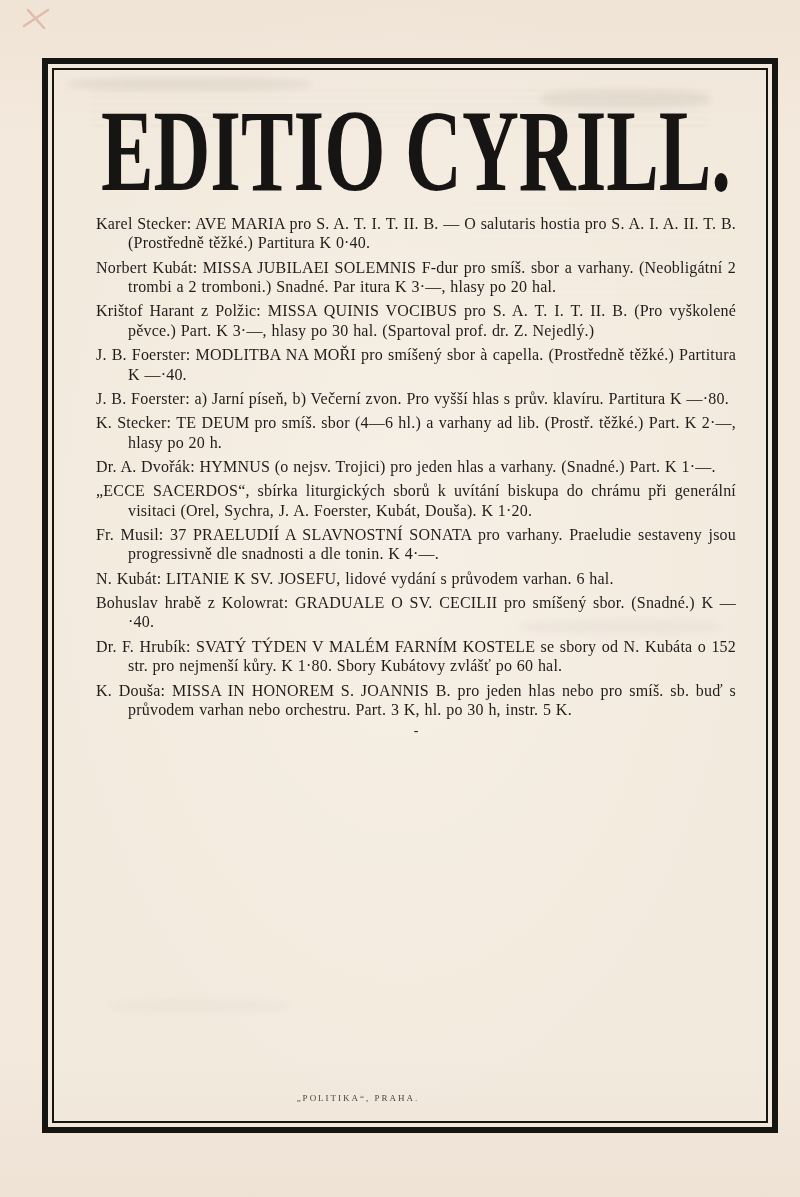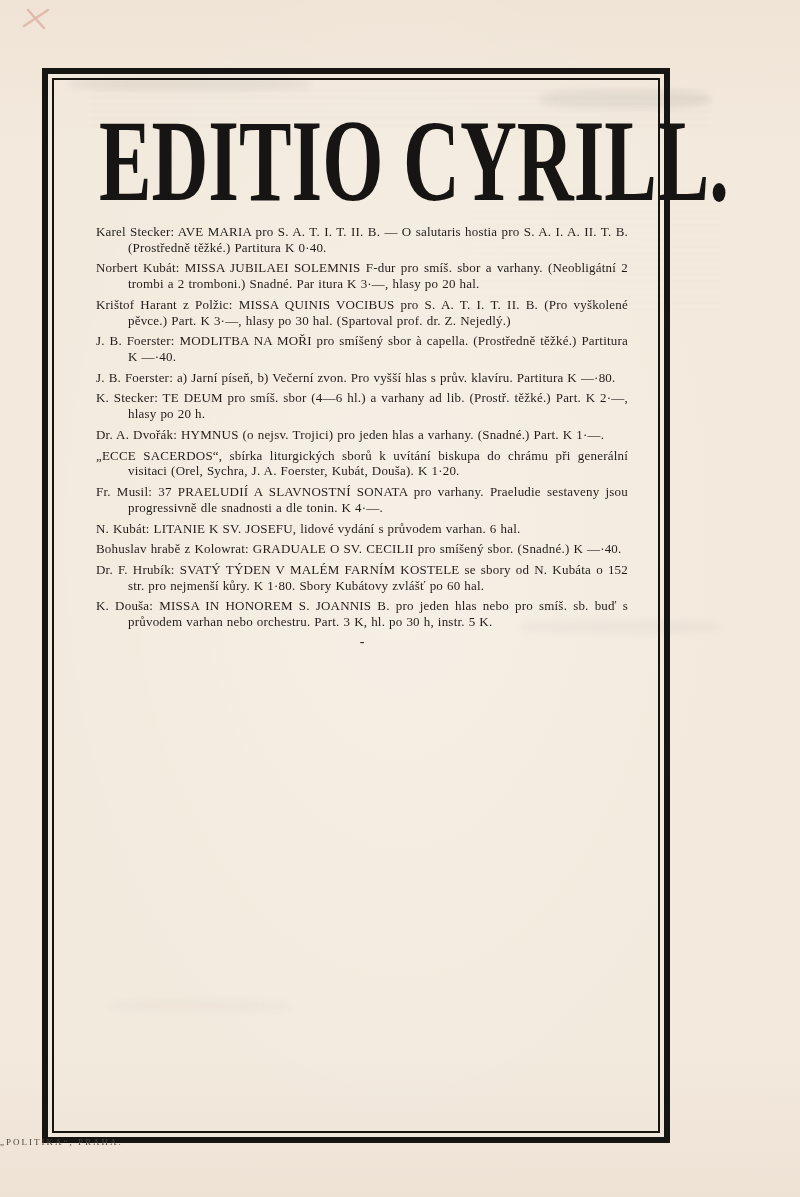--- a/index.html
+++ b/index.html
@@ -24,45 +24,45 @@
     filter:blur(1px);
     opacity:.28;
   }
   .showthrough .smudge{
     position:absolute;background:rgba(120,125,118,.12);
     filter:blur(3px);border-radius:40%;
   }
   .pencil{position:absolute;left:18px;top:4px;opacity:.55;}
   
   .frame{
-    position:absolute;left:42px;top:68px;width:628px;height:1075px;
+    position:absolute;left:42px;top:58px;width:736px;height:1075px;
     border:6px solid var(--frame,#171512);box-sizing:border-box;
     background:rgba(255,255,255,.06);
   }
   .frame-inner{
     position:absolute;inset:4px;border:2px solid var(--frame,#171512);
     padding:26px 30px 0 42px;box-sizing:border-box;
   }
   .title-wrap{text-align:center;margin:6px 0 10px 0;}
   .title-wrap svg{display:block;margin:0 auto;}
   .entry{
     margin:0 0 5px 0;
     padding-left:32px;text-indent:-32px;
-    font-size:13px;line-height:1.21;
+    font-size:16px;line-height:1.21;
     text-align:justify;
     color:var(--ink,#201d1a);
     word-spacing:.5px;letter-spacing:.2px;
   }
   .page-marker{
     text-align:center;font-size:14px;line-height:1;
     color:var(--ink,#201d1a);margin-top:2px;
   }
   .imprint{
-    position:absolute;left:0;top:1137px;width:716px;
-    text-align:left;
+    position:absolute;left:0;top:1093px;width:716px;
+    text-align:center;
     font-size:9px;letter-spacing:2px;
     color:#4c453e;
   }
 </style>
 </head>
 <body>
 
 <div class="page">
 
   <div class="showthrough">

